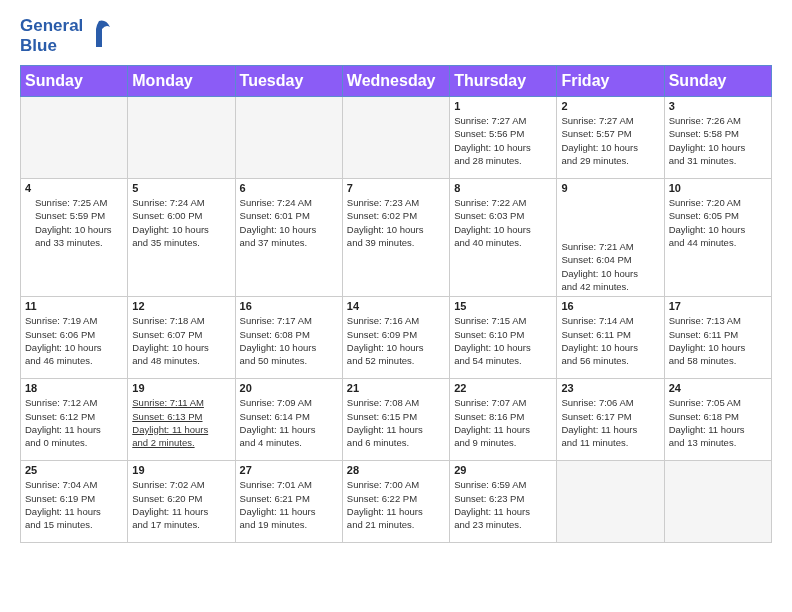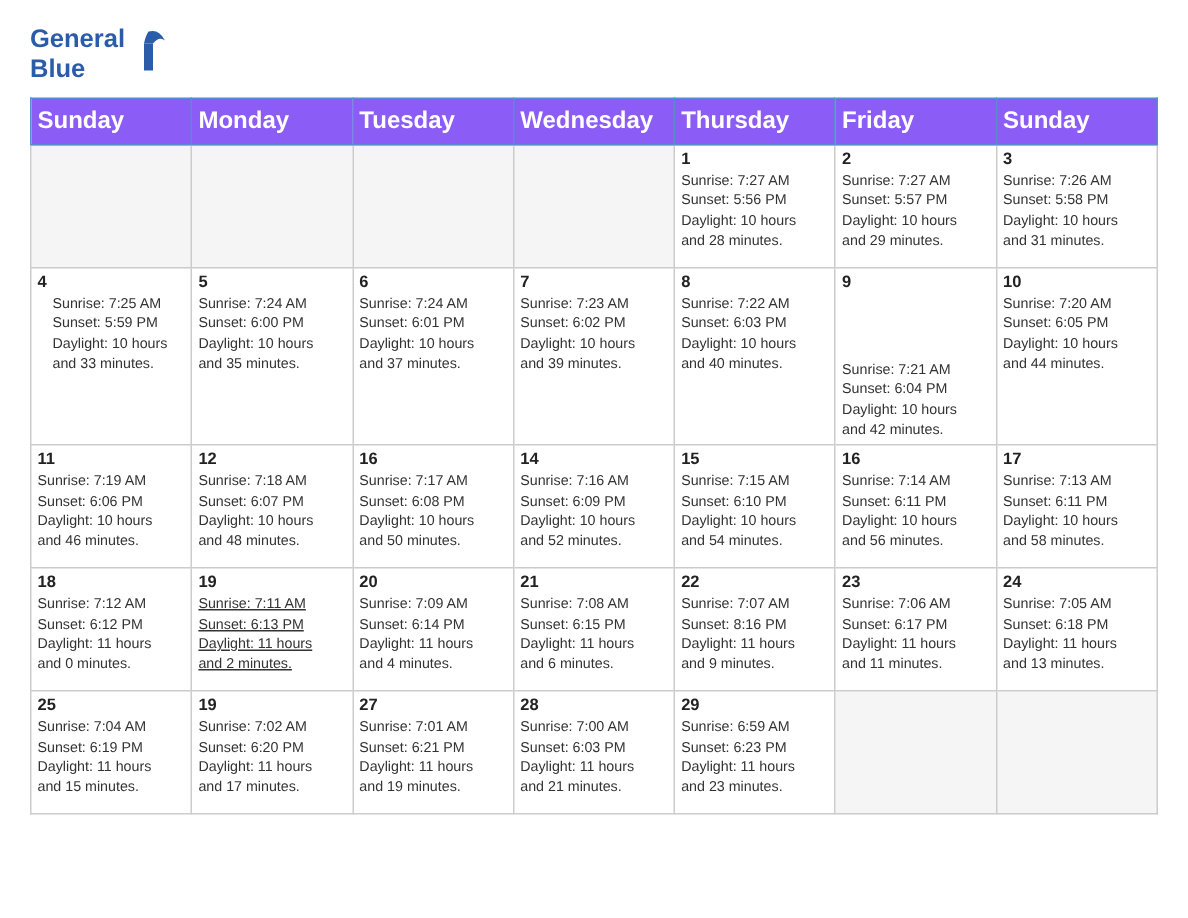--- a/index.html
+++ b/index.html
@@ -310,21 +310,21 @@
           <td class="cal-cell">
             <div class="day-num">27</div>
             <div class="cell-detail" style="white-space: pre-line;">Sunrise: 7:01 AM
 Sunset: 6:21 PM
 Daylight: 11 hours
 and 19 minutes.</div>
           </td>
           <td class="cal-cell">
             <div class="day-num">28</div>
             <div class="cell-detail" style="white-space: pre-line;">Sunrise: 7:00 AM
-Sunset: 6:03 PM
+Sunset: 6:22 PM
 Daylight: 11 hours
 and 21 minutes.</div>
           </td>
           <td class="cal-cell">
             <div class="day-num">29</div>
             <div class="cell-detail" style="white-space: pre-line;">Sunrise: 6:59 AM
 Sunset: 6:23 PM
 Daylight: 11 hours
 and 23 minutes.</div>
           </td>

